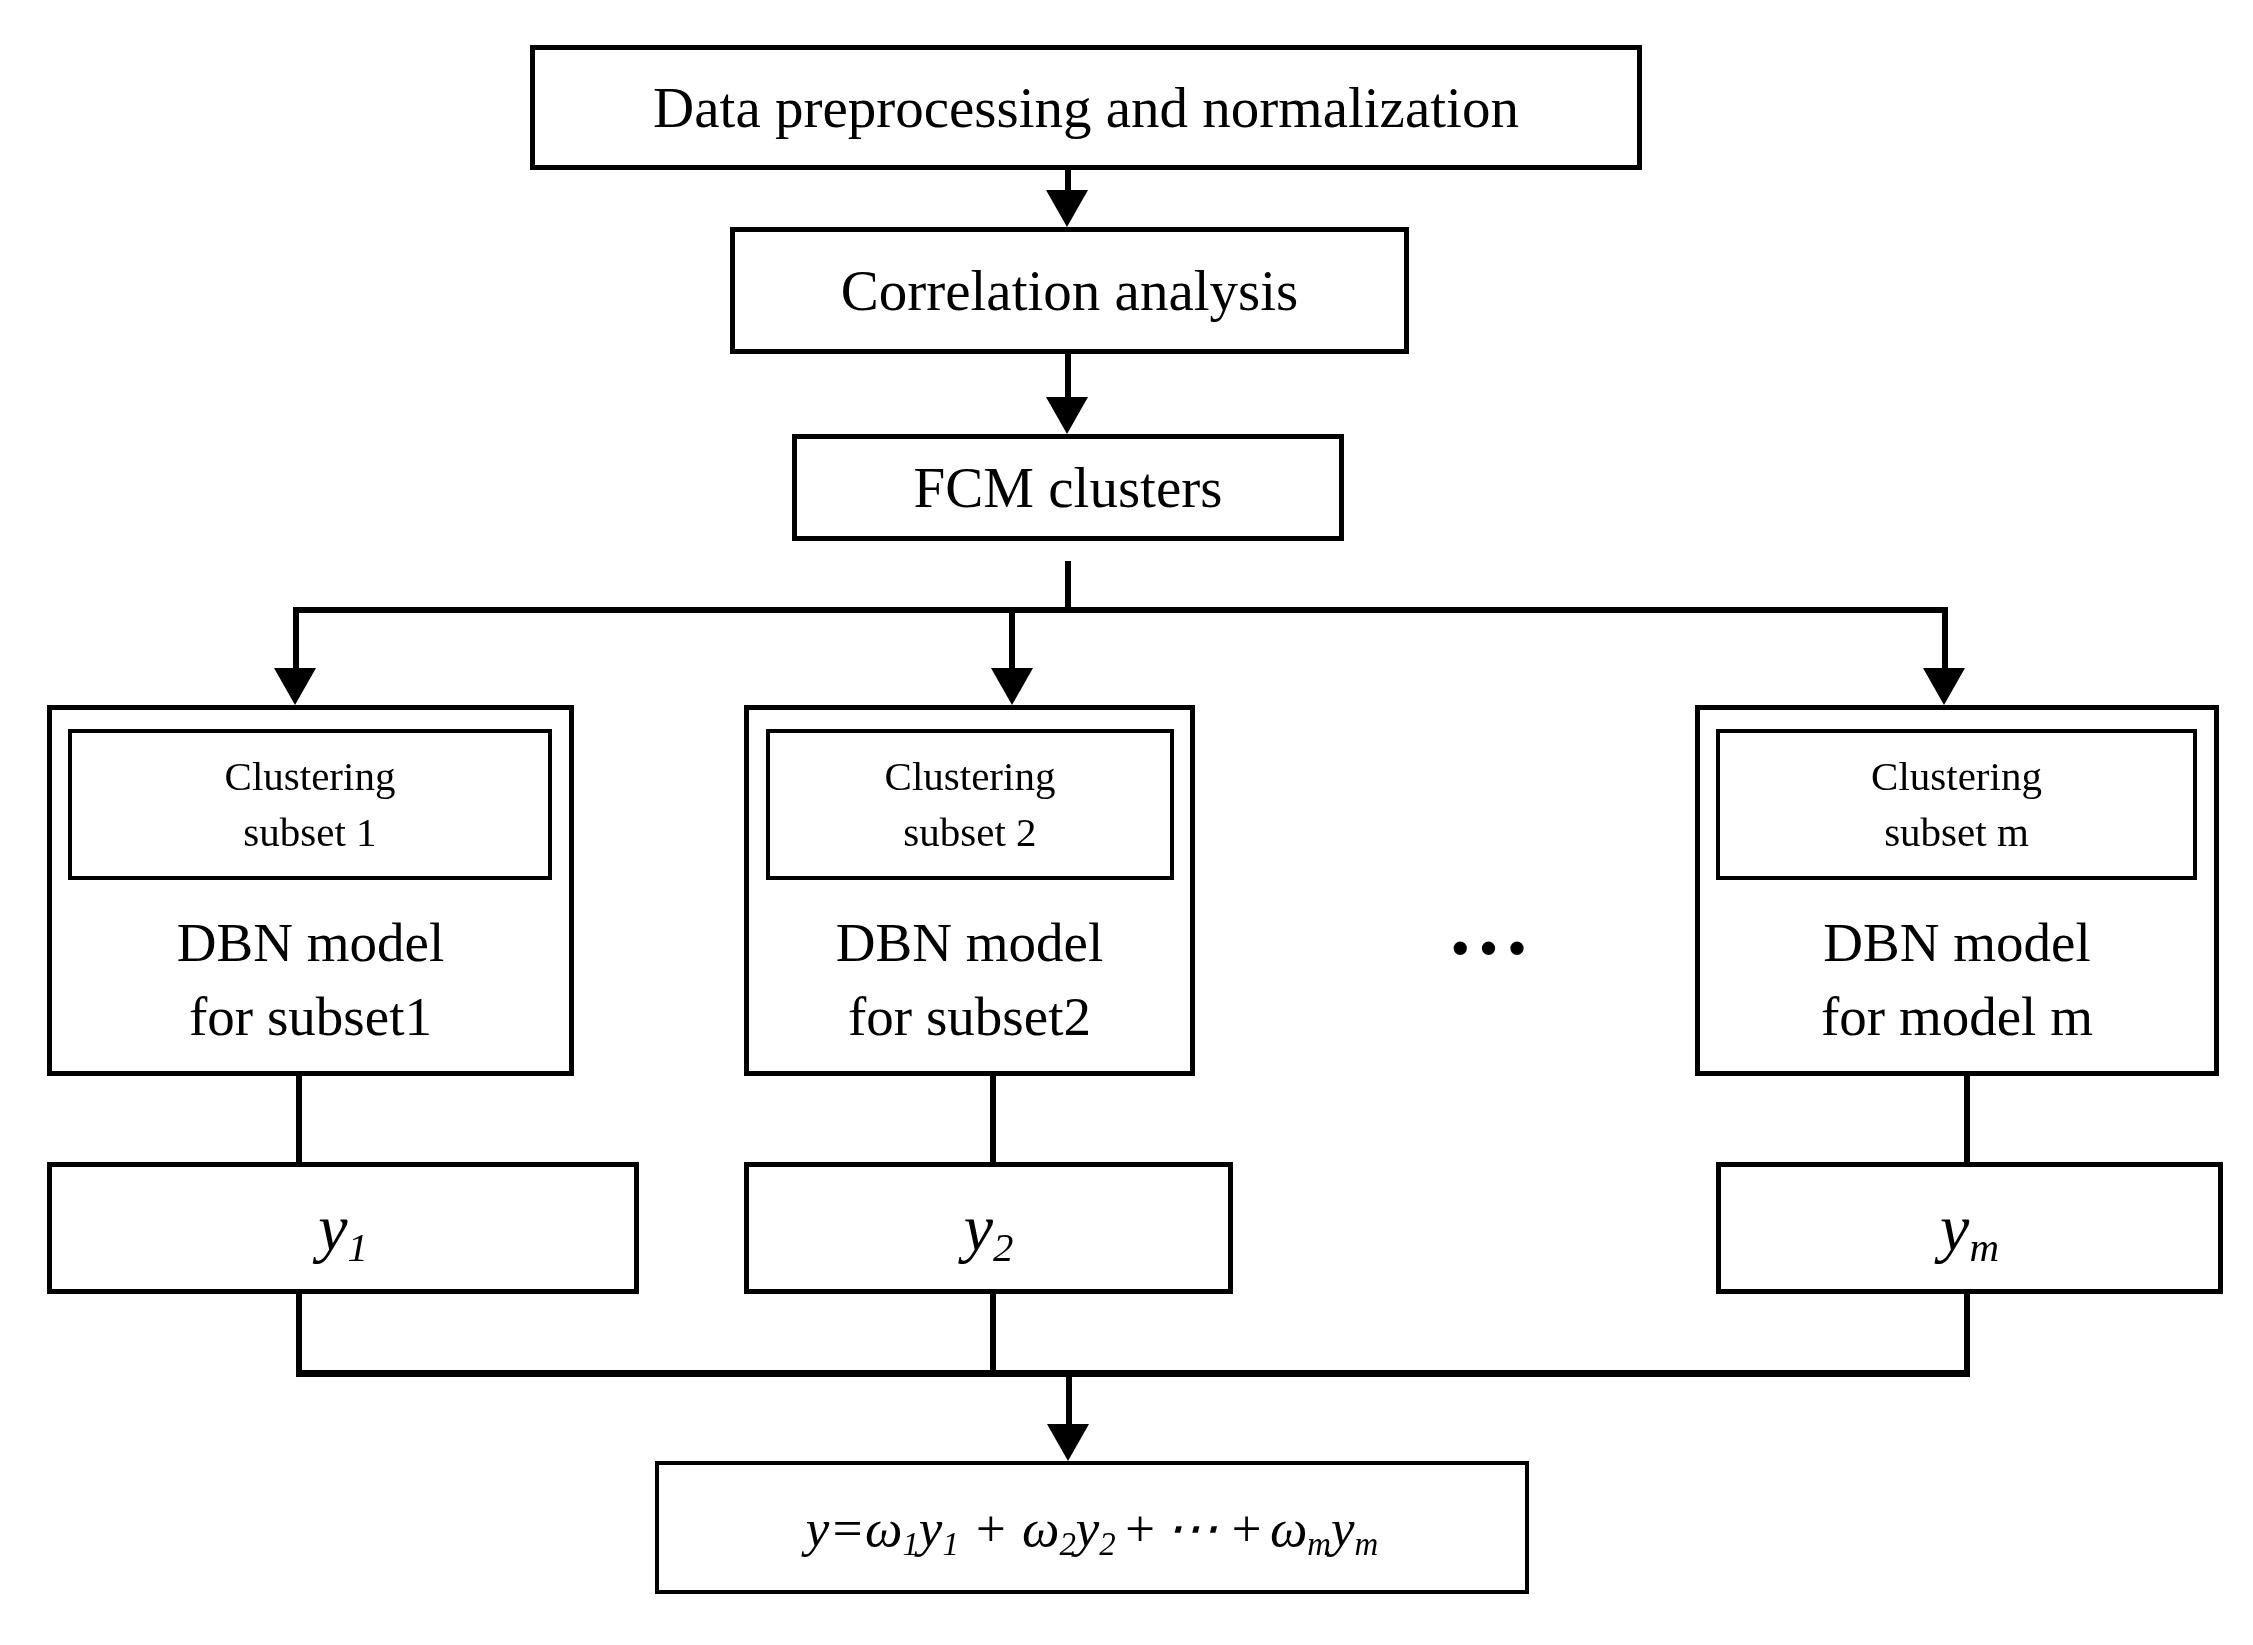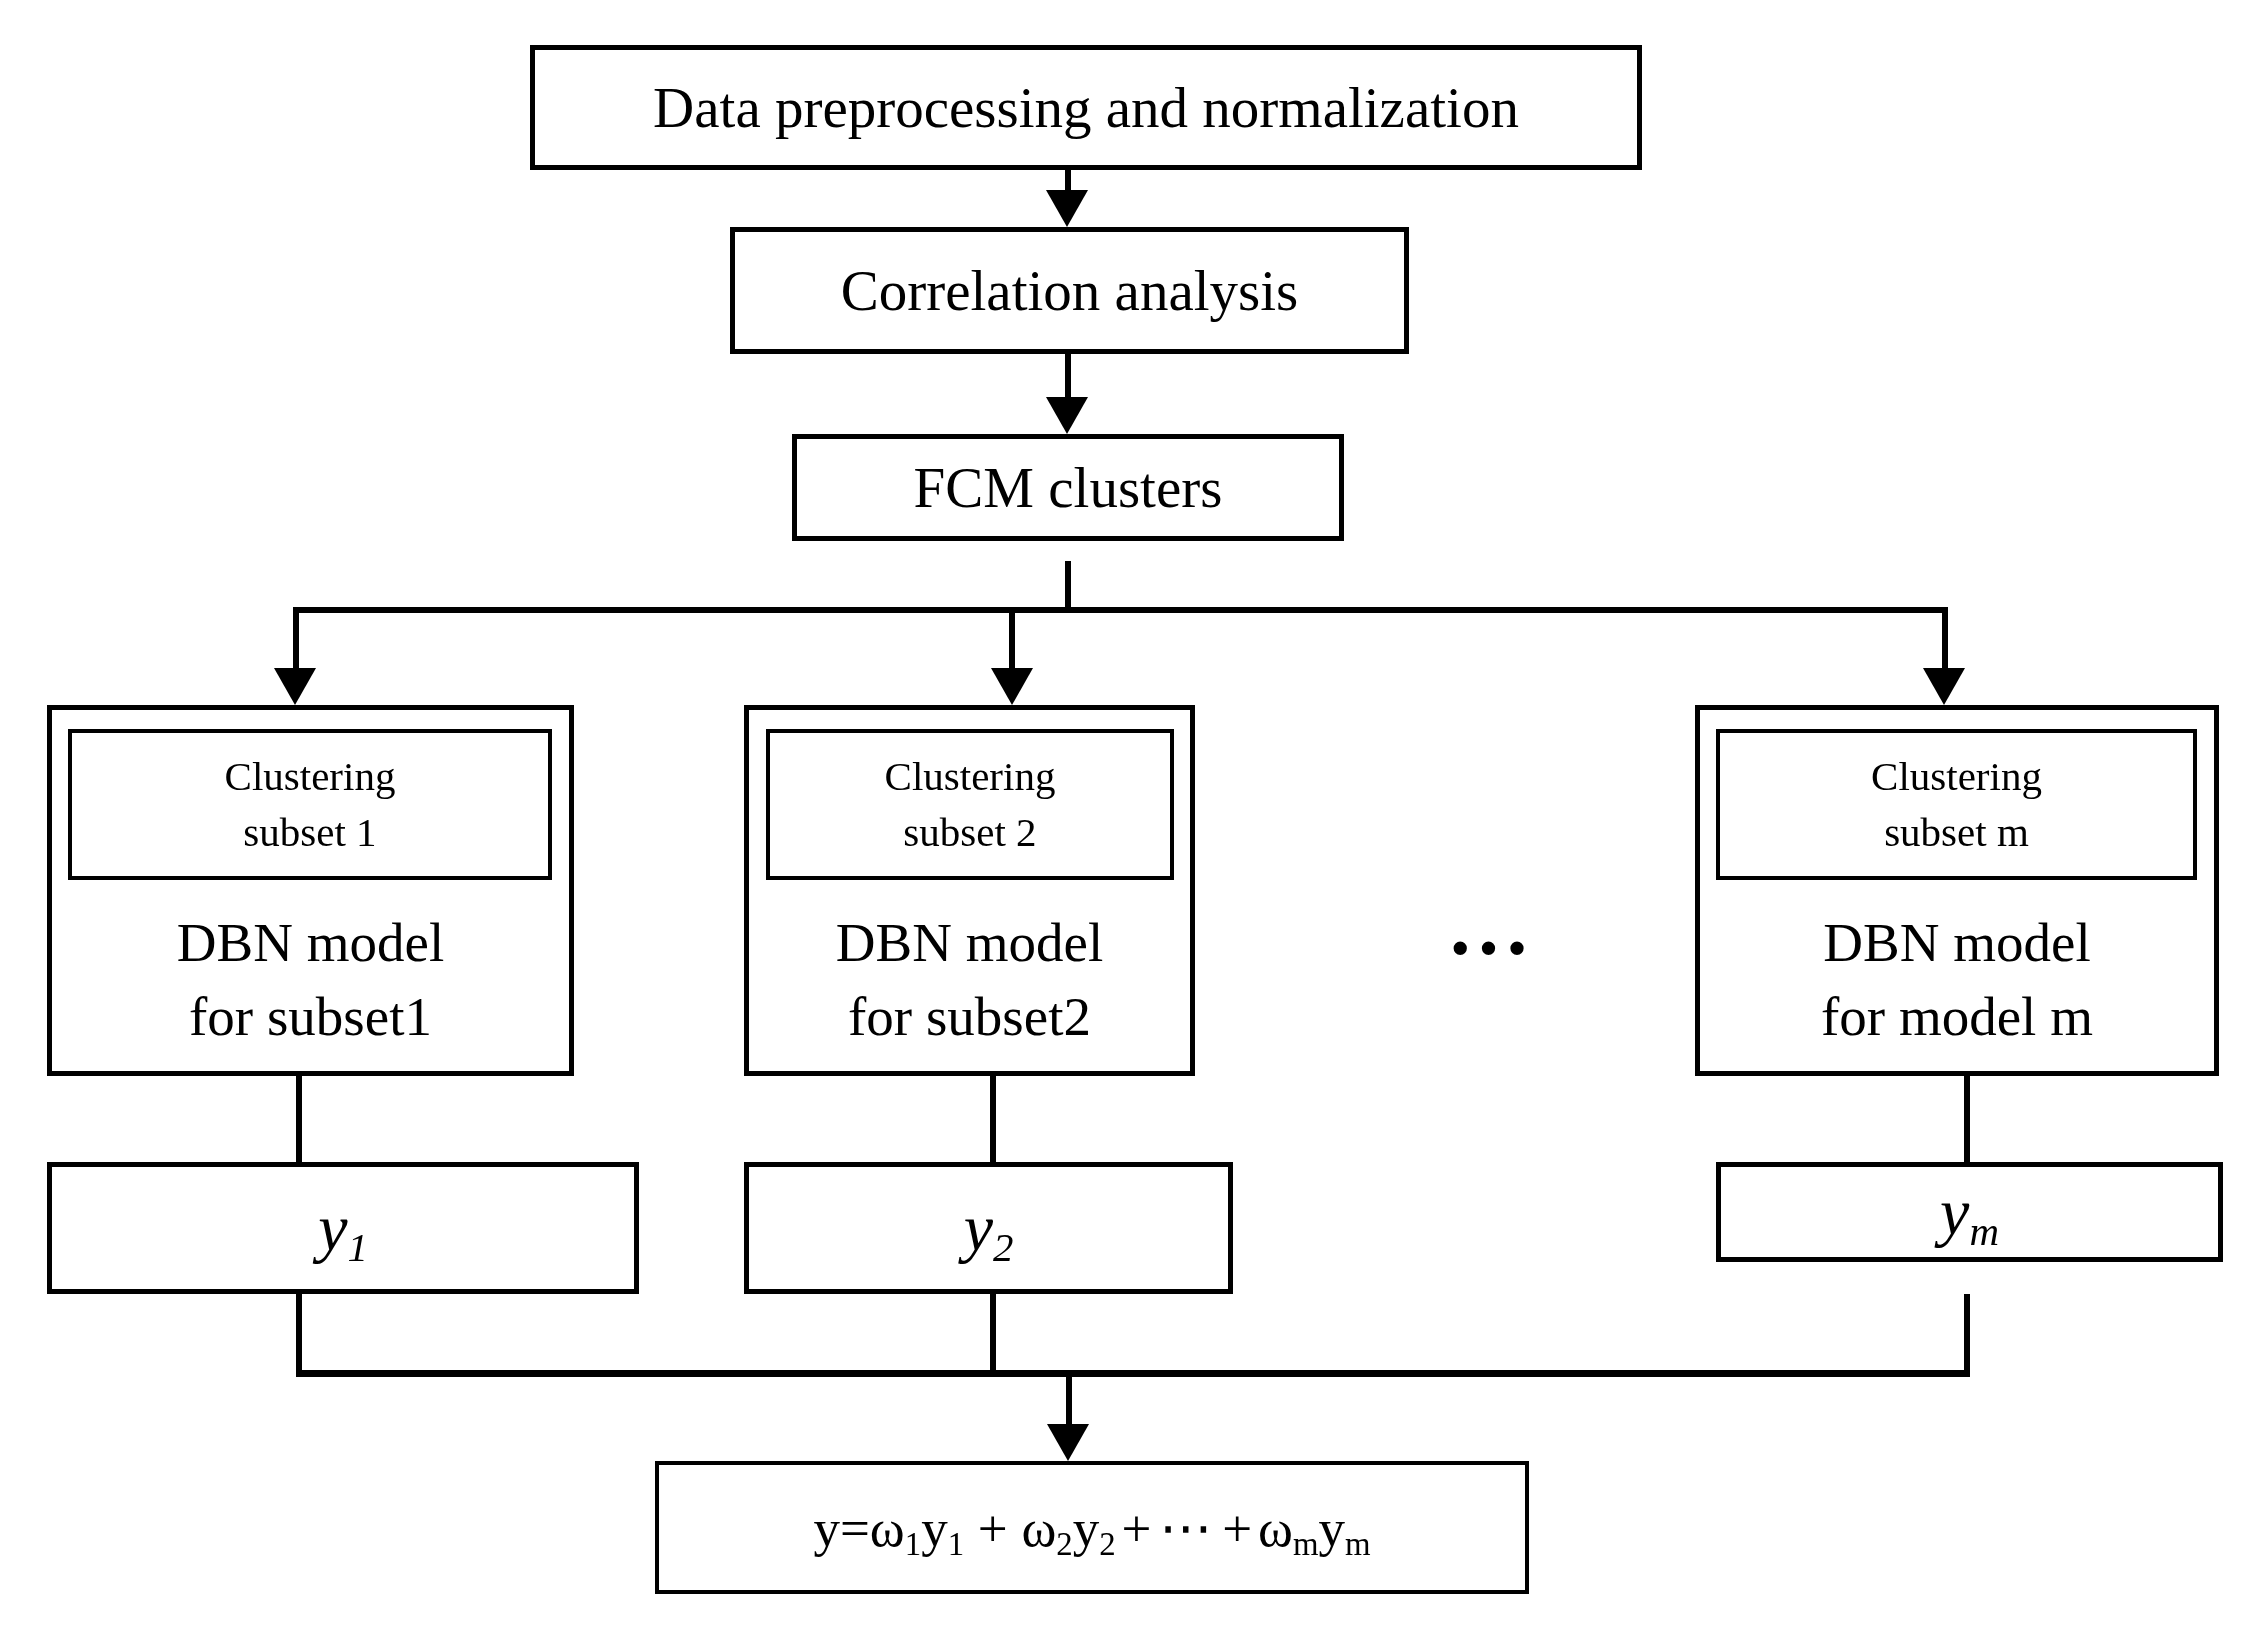--- a/index.html
+++ b/index.html
@@ -79,20 +79,21 @@
   .ellipsis {
     position: absolute;
     font-weight: bold;
     font-size: 82px;
     letter-spacing: 7.8px;
     display: flex;
     align-items: center;
     justify-content: center;
   }
   .formula {
+    font-style: italic;
     font-size: 53px;
     white-space: nowrap;
   }
   .formula .plus {
     margin: 0 13.7px;
   }
   .formula .plus-tight {
     margin: 0 5.9px;
   }
   .formula .dots {
@@ -183,21 +184,21 @@
   <div class="vline" style="left:296px; top:1076px; height:87px;"></div>
   <div class="vline" style="left:990px; top:1076px; height:87px;"></div>
   <div class="vline" style="left:1964px; top:1076px; height:87px;"></div>
 
   <div class="box" style="left:47px; top:1162px; width:592px; height:132px;">
     <span class="y-label"><span>y</span><sub>1</sub></span>
   </div>
   <div class="box" style="left:744px; top:1162px; width:489px; height:132px;">
     <span class="y-label"><span>y</span><sub>2</sub></span>
   </div>
-  <div class="box" style="left:1716px; top:1162px; width:507px; height:100px;">
+  <div class="box" style="left:1716px; top:1162px; width:507px; height:132px;">
     <span class="y-label"><span>y</span><sub>m</sub></span>
   </div>
 
   <div class="vline" style="left:296px; top:1294px; height:80px;"></div>
   <div class="vline" style="left:990px; top:1294px; height:80px;"></div>
   <div class="vline" style="left:1964px; top:1294px; height:80px;"></div>
 
   <div class="hline" style="left:296px; top:1370px; width:1674px; height:6.8px;"></div>
 
   <div class="vline" style="left:1066px; top:1370px; height:59px;"></div>

